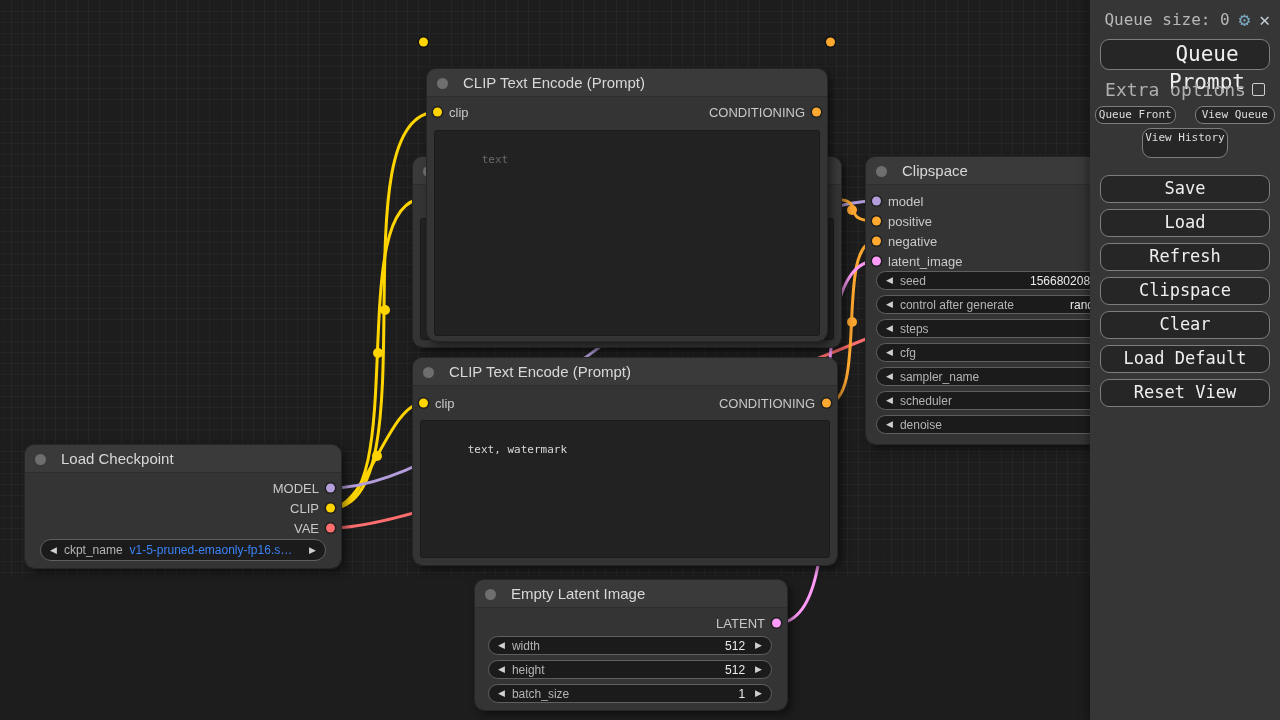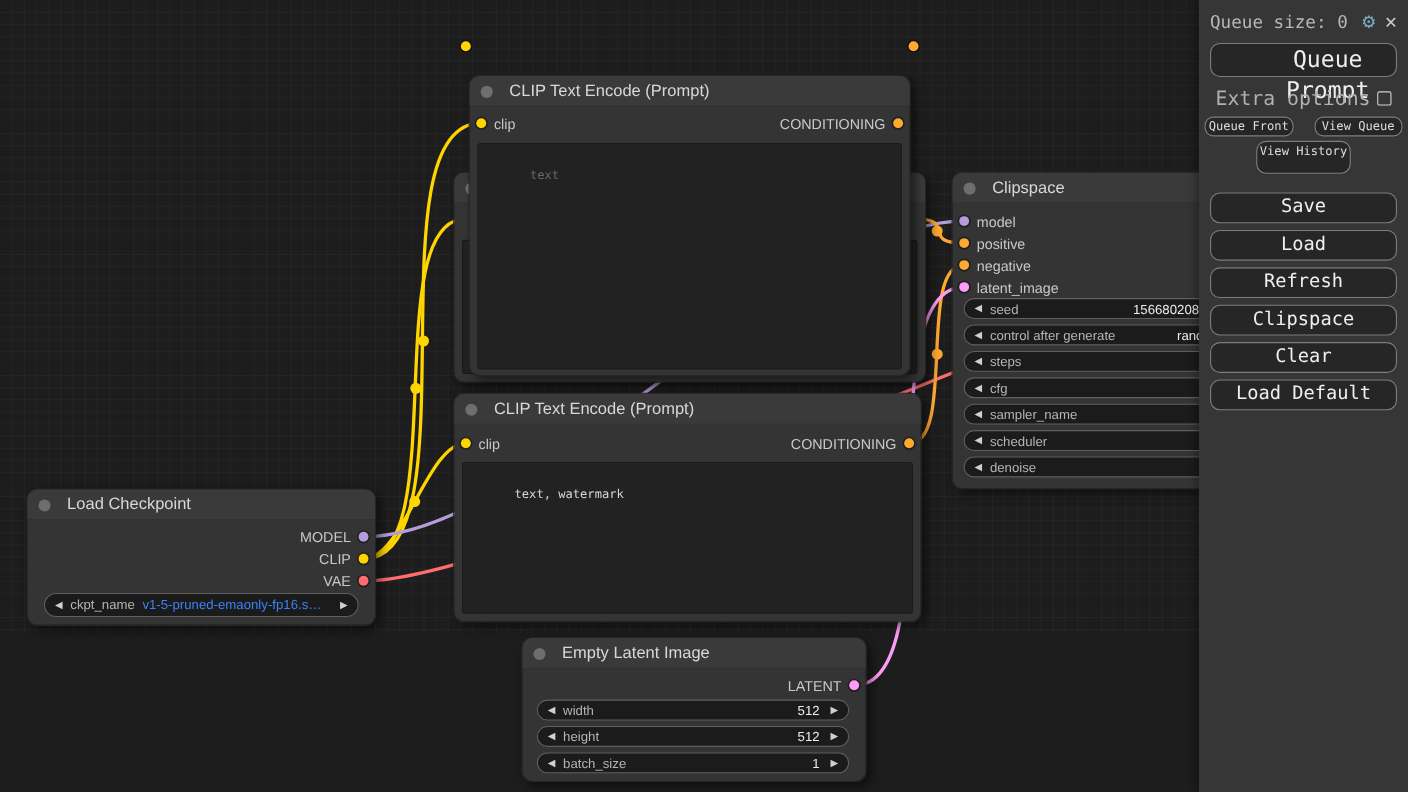--- a/index.html
+++ b/index.html
@@ -49,21 +49,21 @@
   .widget .w-value { margin-left:auto; color:#ececec; }
   .widget .w-value.center { margin:0 auto; }
   .widget .arr.right { margin-left:10px; }
   .widget .w-abs { position:absolute; color:#ececec; }
 
   
   #sidebar { position:absolute; left:1090px; top:0; width:190px; height:720px;
           background:#363636; z-index:10; font-family:"DejaVu Sans Mono", monospace;
           box-shadow:-3px 0 8px rgba(0,0,0,0.35); }
   .sb-header { display:flex; align-items:center; padding:8px 10px 2px 10px; gap:9px; }
-  .sb-queue-size { color:#b8b8b8; font-size:16px; flex:1; }
+  .sb-queue-size { color:#b8b8b8; font-size:16px; flex:1;text-align:right; }
   .sb-gear { color:#7aa7bd; font-size:19px; cursor:pointer; }
   .sb-close { color:#c3ced4; font-size:18px; font-weight:bold; cursor:pointer; }
   .sb-btn { display:block; background:#262626; border:1px solid #7d7d7d; border-radius:9px;
           color:#efefef; text-align:center; cursor:pointer;
           font-family:"DejaVu Sans Mono", monospace; }
   .sb-queue-prompt { margin:7px 10px 0 10px; width:170px; height:31px; font-size:21px;padding-left:44px; }
   .sb-extra { display:flex; align-items:center; justify-content:center; gap:6px;
           margin-top:9px; color:#b0b0b0; font-size:18px; }
   .sb-checkbox { width:13px; height:13px; border:1.5px solid #cfcfcf; border-radius:2px;
           background:transparent; cursor:pointer; }
@@ -268,13 +268,14 @@
     <div class="sb-btn sb-small">Queue Front</div>
     <div class="sb-btn sb-small">View Queue</div>
   </div>
   <div class="sb-btn sb-history">View History</div>
   <div class="sb-btn sb-big first">Save</div>
   <div class="sb-btn sb-big">Load</div>
   <div class="sb-btn sb-big">Refresh</div>
   <div class="sb-btn sb-big">Clipspace</div>
   <div class="sb-btn sb-big">Clear</div>
   <div class="sb-btn sb-big">Load Default</div>
+  <div class="sb-btn sb-big">Reset View</div>
 </div>
 
 </body></html>

